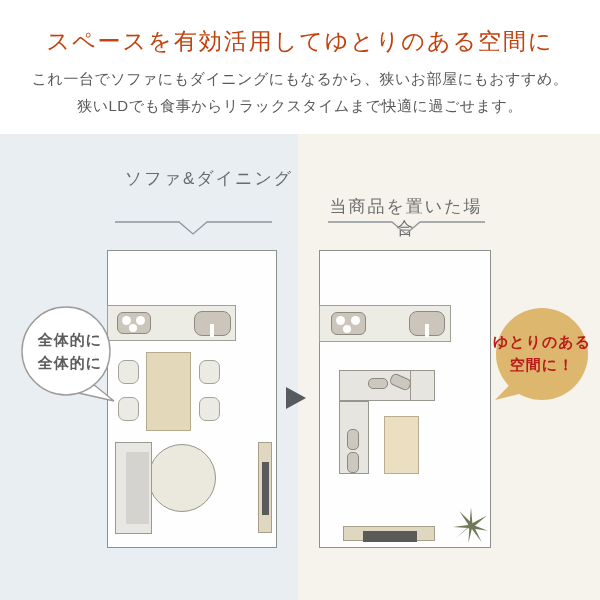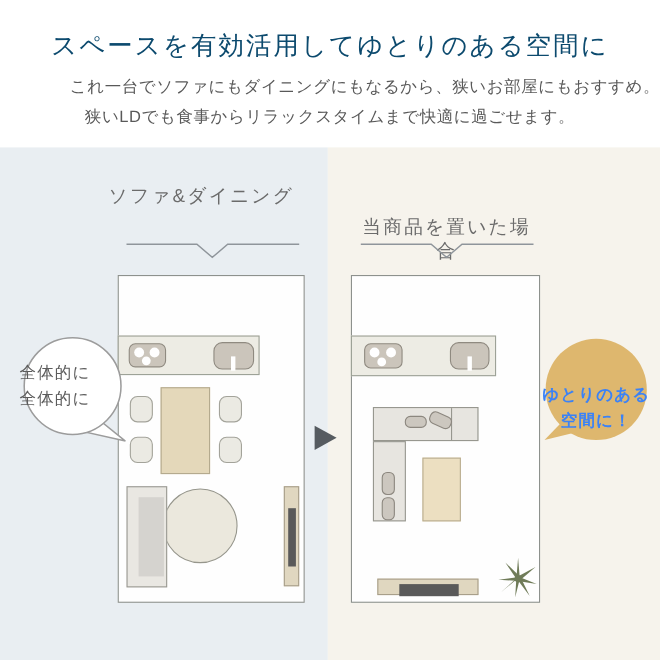--- a/index.html
+++ b/index.html
@@ -6,34 +6,34 @@
   html,body { background:#fff; }
   .canvas {
     position:relative; width:600px; height:600px; overflow:hidden;
     background:#ffffff;
     font-family:"Liberation Sans","DejaVu Sans",sans-serif;
   }
   .abs { position:absolute; }
 
   
   .title { top:26px; left:0; width:600px; text-align:center;
-    font-size:23px; letter-spacing:2px; color:#0c4a6e; font-weight:400; }
+    font-size:23px; letter-spacing:2px; color:#c2410c; font-weight:400; }
   .sub { left:0; width:600px; text-align:center; font-size:15px;
     letter-spacing:.5px; color:#595959; }
-  .sub1 { top:70px;text-align:right; } .sub2 { top:97px; }
+  .sub1 { top:70px; } .sub2 { top:97px; }
 
   
   .panel { top:134px; height:466px; }
   .panel-before { left:0; width:298px; background:#e9eef2; }
   .panel-after  { left:298px; width:302px; background:#f6f3ec; }
 
   
   .col-head { text-align:center; font-size:17px; letter-spacing:2px;
     color:#6b6b6b; line-height:22px; }
-  .head-before { left:98px; top:168px; width:170px; }
+  .head-before { left:124px; top:168px; width:170px; }
   .head-after  { left:321px; top:196px; width:170px; }
   .notch { overflow:visible; }
 
   
   .room { background:#fefefe; border:1px solid #8d918d; }
   .room-before { left:107px; top:250px; width:170px; height:298px; }
   .room-after  { left:319px; top:250px; width:172px; height:298px; }
 
   .counter { background:#edece4; border:1px solid #9da297; }
   .fixture { background:#cbc5bb; border:1px solid #8f8a80; }
@@ -48,22 +48,22 @@
   .tv-board { background:#e0d7c0; border:1px solid #a89f8a; }
   .tv-screen { background:#5a5a5a; }
 
   .lsofa { background:#e7e5e0; border:1px solid #97978f; }
   .lsofa-divider { position:absolute; top:0; bottom:0; width:1px; background:#97978f; }
   .cushion { background:#ccc7bf; border:1px solid #8c877f; border-radius:5px; }
   .low-table { background:#ecdfc1; border:1px solid #b9ad90; }
 
   
   .bubble-text { text-align:center; font-size:15px; line-height:23px; letter-spacing:1px; }
-  .bubble-text-before { left:0; top:328px; width:100px; color:#5c5c5c; }
-  .bubble-text-after  { left:492px; top:348px; width:100px; color:#3b82f6; font-weight:600; }
+  .bubble-text-before { left:20px; top:328px; width:100px; color:#5c5c5c;font-weight:bold; }
+  .bubble-text-after  { left:492px; top:330px; width:100px; color:#b91c1c; font-weight:600; }
 
   
   .arrow-right { left:286px; top:387px; width:0; height:0;
     border-left:20px solid #565b60;
     border-top:11px solid transparent;
     border-bottom:11px solid transparent; }
 </style>
 </head>
 <body>
 

